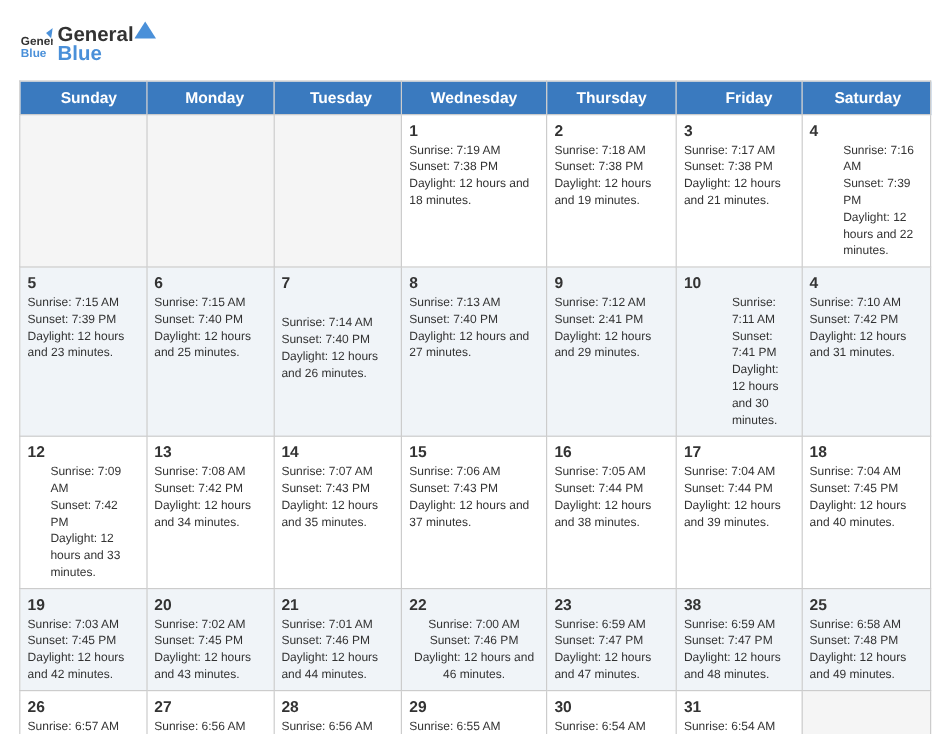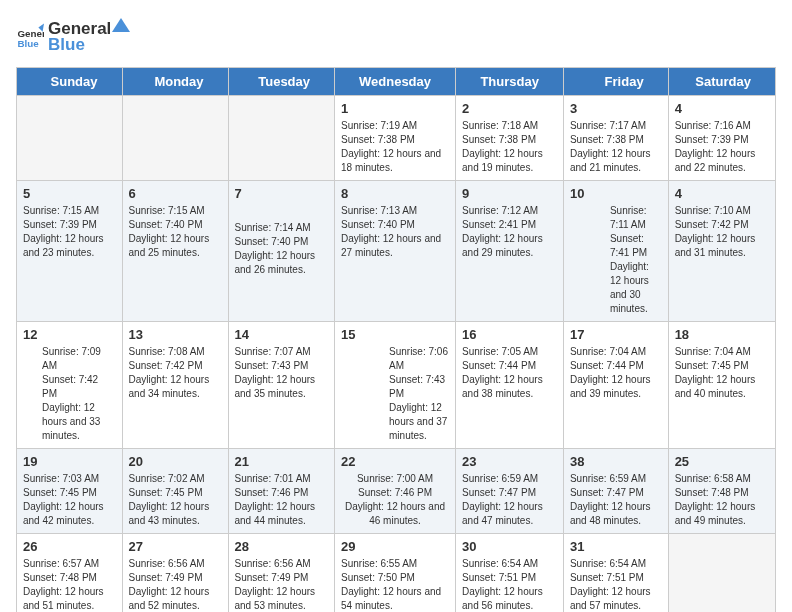--- a/index.html
+++ b/index.html
@@ -139,21 +139,21 @@
 Daylight: 12 hours and 19 minutes.</div>
         </td>
         <td>
           <span class="day-number">3</span>
           <div class="day-info" style="white-space: pre-line;">Sunrise: 7:17 AM
 Sunset: 7:38 PM
 Daylight: 12 hours and 21 minutes.</div>
         </td>
         <td>
           <span class="day-number">4</span>
-          <div class="day-info" style="white-space: pre-line;">Sunrise: 7:16 AM
+          <div class="day-info" style="white-space: pre-line; margin-left: 28px;">Sunrise: 7:16 AM
 Sunset: 7:39 PM
 Daylight: 12 hours and 22 minutes.</div>
         </td>
       </tr>
       <tr class="row-alt">
         <td>
           <span class="day-number">5</span>
           <div class="day-info" style="white-space: pre-line;">Sunrise: 7:15 AM
 Sunset: 7:39 PM
 Daylight: 12 hours and 23 minutes.</div>
@@ -209,21 +209,21 @@
 Daylight: 12 hours and 34 minutes.</div>
         </td>
         <td>
           <span class="day-number">14</span>
           <div class="day-info" style="white-space: pre-line;">Sunrise: 7:07 AM
 Sunset: 7:43 PM
 Daylight: 12 hours and 35 minutes.</div>
         </td>
         <td>
           <span class="day-number">15</span>
-          <div class="day-info" style="white-space: pre-line; margin-left: 48px;">Sunrise: 7:06 AM
+          <div class="day-info" style="white-space: pre-line;">Sunrise: 7:06 AM
 Sunset: 7:43 PM
 Daylight: 12 hours and 37 minutes.</div>
         </td>
         <td>
           <span class="day-number">16</span>
           <div class="day-info" style="white-space: pre-line;">Sunrise: 7:05 AM
 Sunset: 7:44 PM
 Daylight: 12 hours and 38 minutes.</div>
         </td>
         <td>

